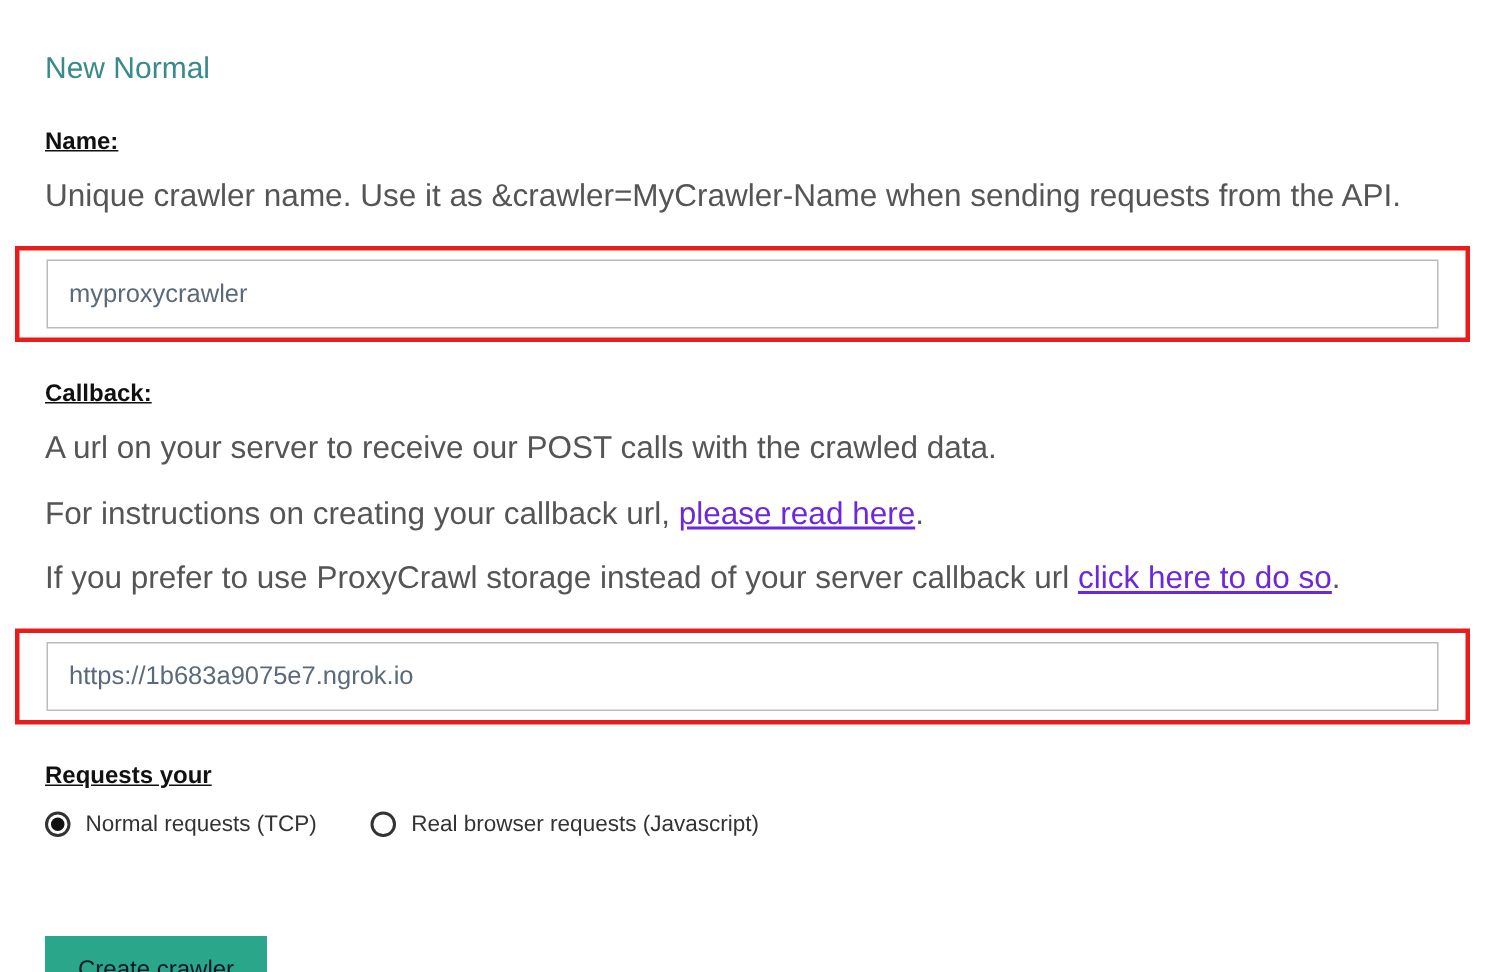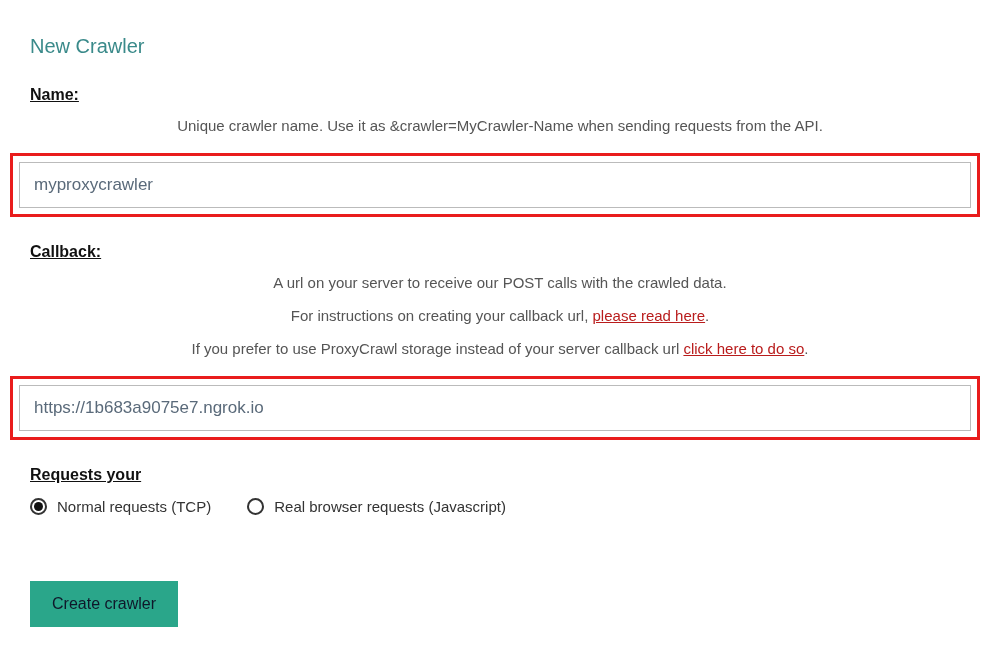--- a/index.html
+++ b/index.html
@@ -21,34 +21,33 @@
       margin-bottom: 28px;
     }
     .section-label {
       font-weight: 700;
       font-size: 16px;
       color: #111;
       margin-bottom: 8px;
       text-decoration: underline;
     }
     .help-text {
-      font-size: 15px;
+      font-size: 21px;
       color: #555;
       line-height: 1.8;
       margin-bottom: 6px;
-      text-align: center;
     }
     .help-link {
-      color: #b91c1c;
+      color: #6d28d9;
       text-decoration: underline;
       cursor: pointer;
     }
     .highlight-wrapper {
       border: 3px solid #e91c1c;
-      padding: 6px 6px;
+      padding: 6px 18px;
       margin-top: 14px;
       margin-bottom: 26px;
       margin-left: -20px;
       margin-right: -10px;
     }
     .text-input {
       width: 100%;
       padding: 12px 14px;
       font-size: 17px;
       color: #5a6a7a;
@@ -98,21 +97,21 @@
       font-size: 16px;
       cursor: pointer;
       font-family: inherit;
     }
   </style>
 </head>
 <body>
 
 
 
-<h1 class="page-title">New Crawler</h1>
+<h1 class="page-title">New Normal</h1>
 
 <div class="section">
   <div class="section-label">Name:</div>
   <div class="help-text">Unique crawler name. Use it as &amp;crawler=MyCrawler-Name when sending requests from the API.</div>
   <div class="highlight-wrapper">
     <input type="text" class="text-input" value="myproxycrawler" style="">
   </div>
 </div>
 
 <div class="section">

